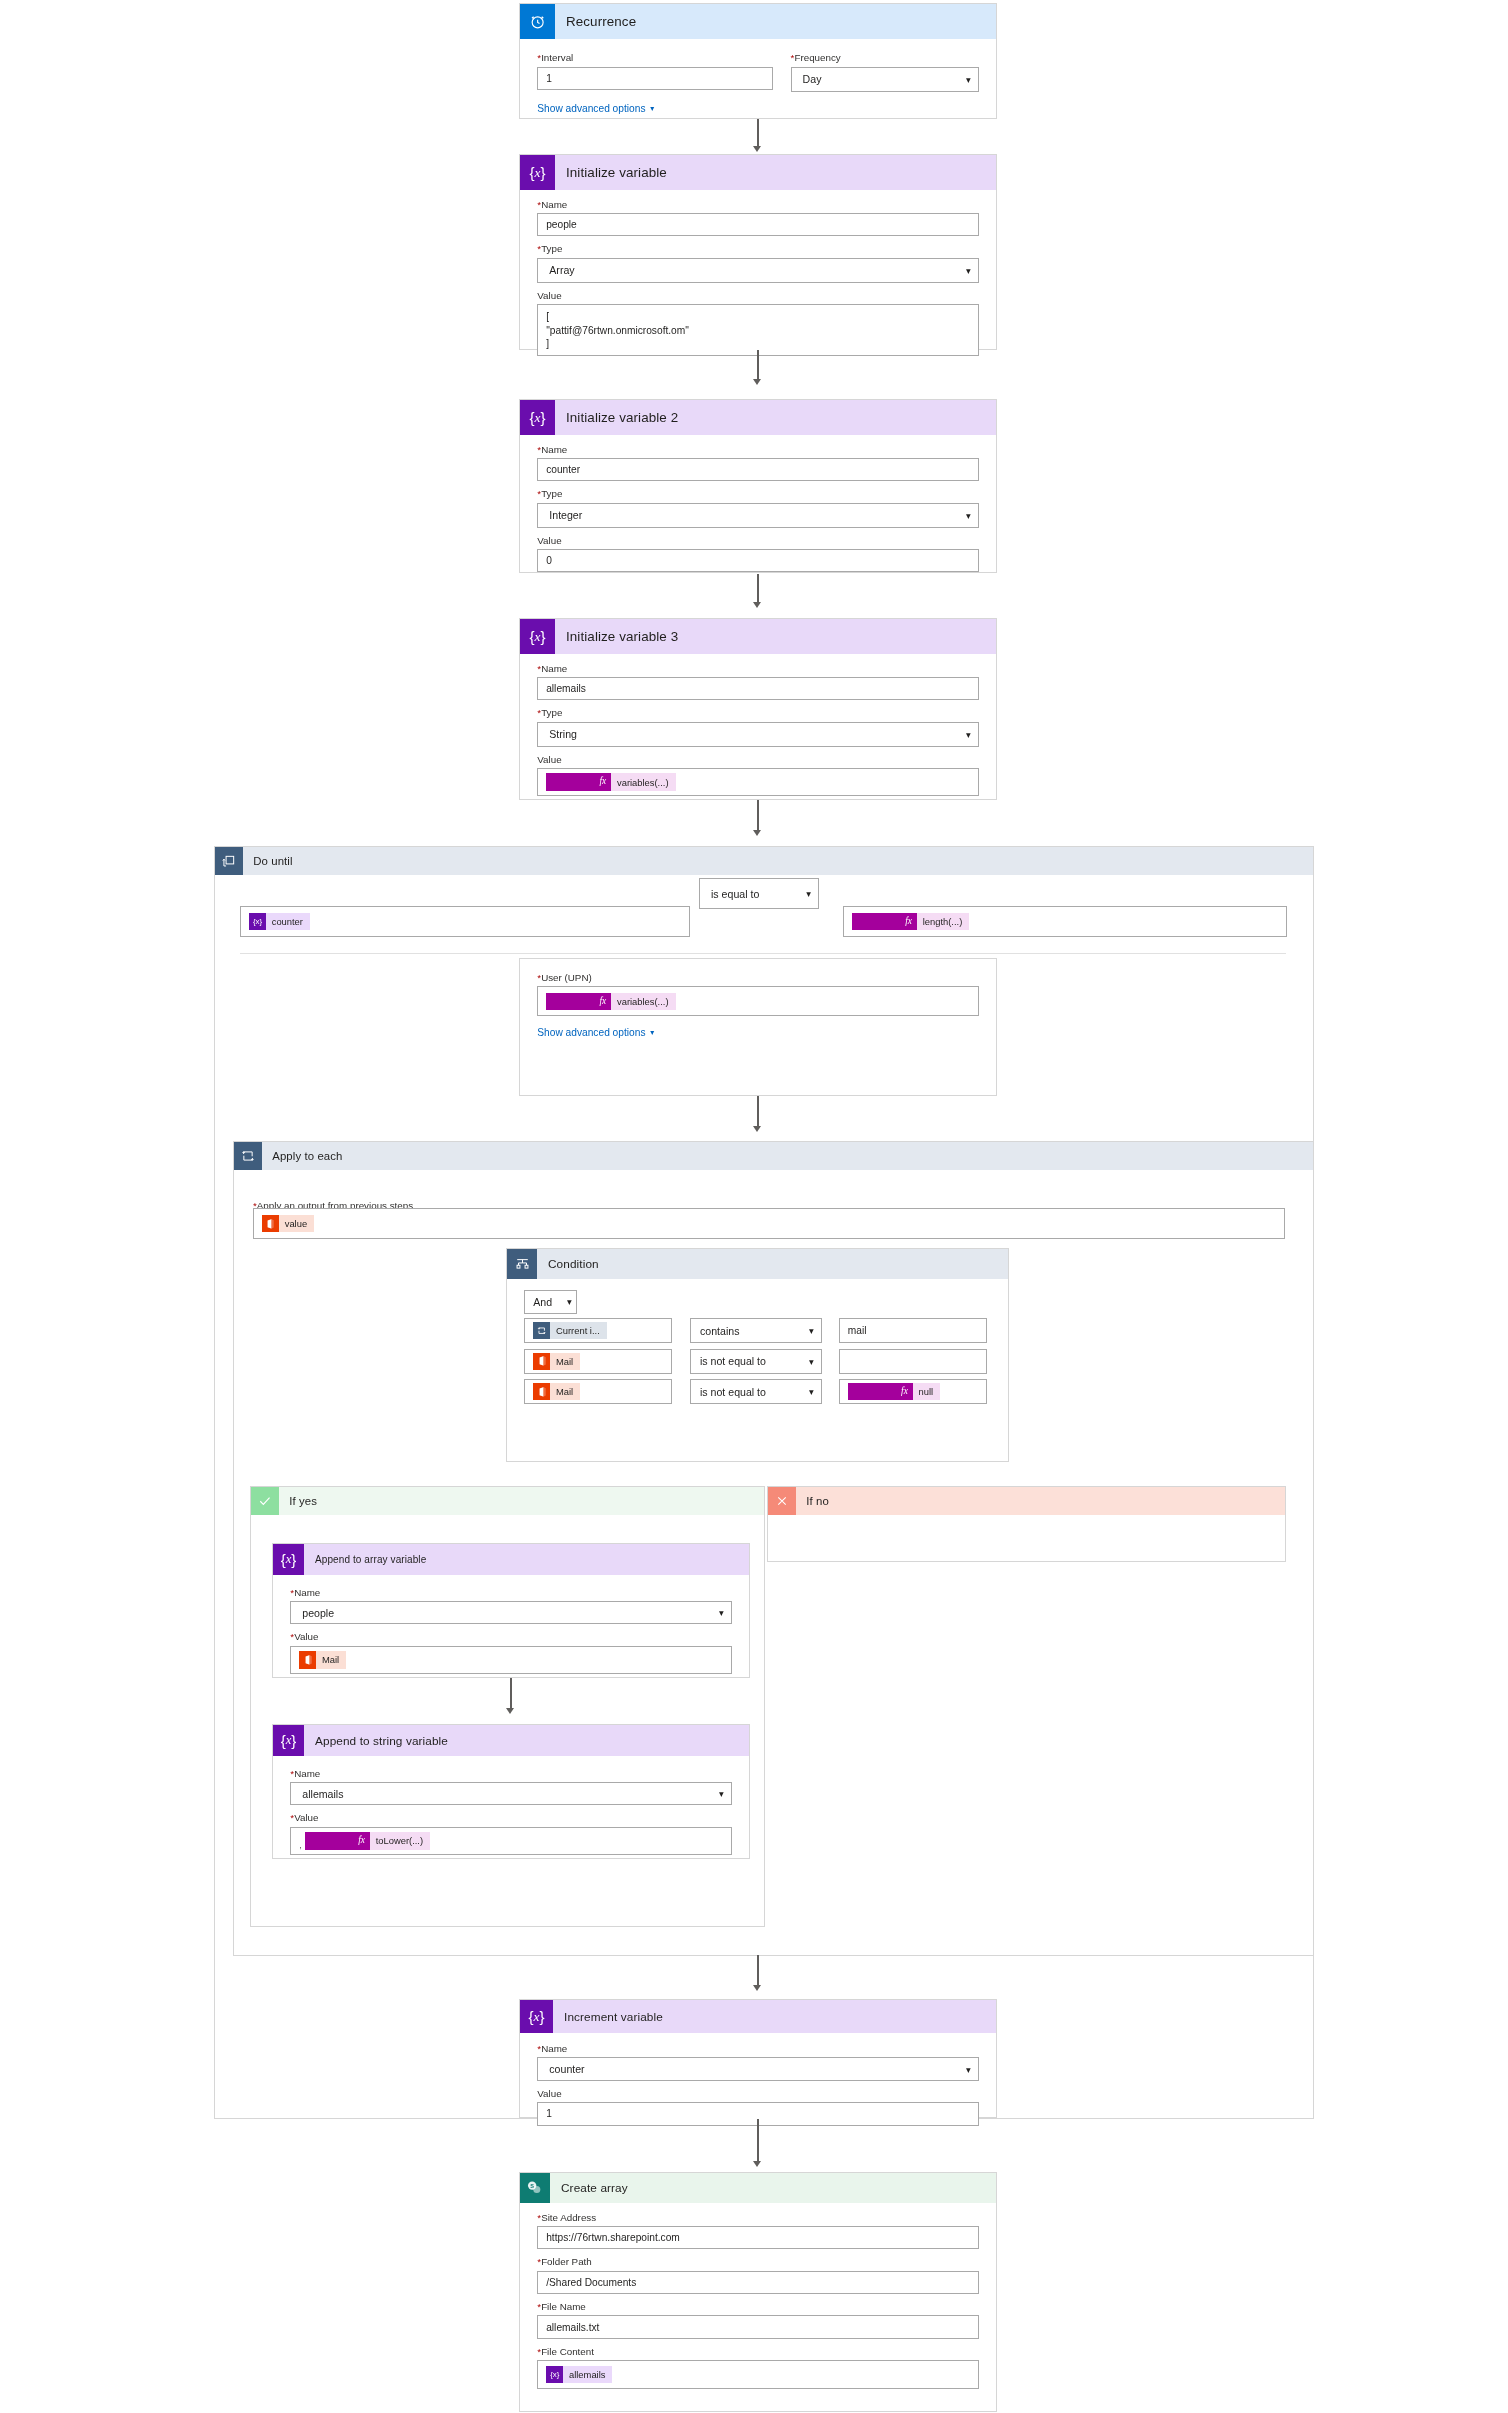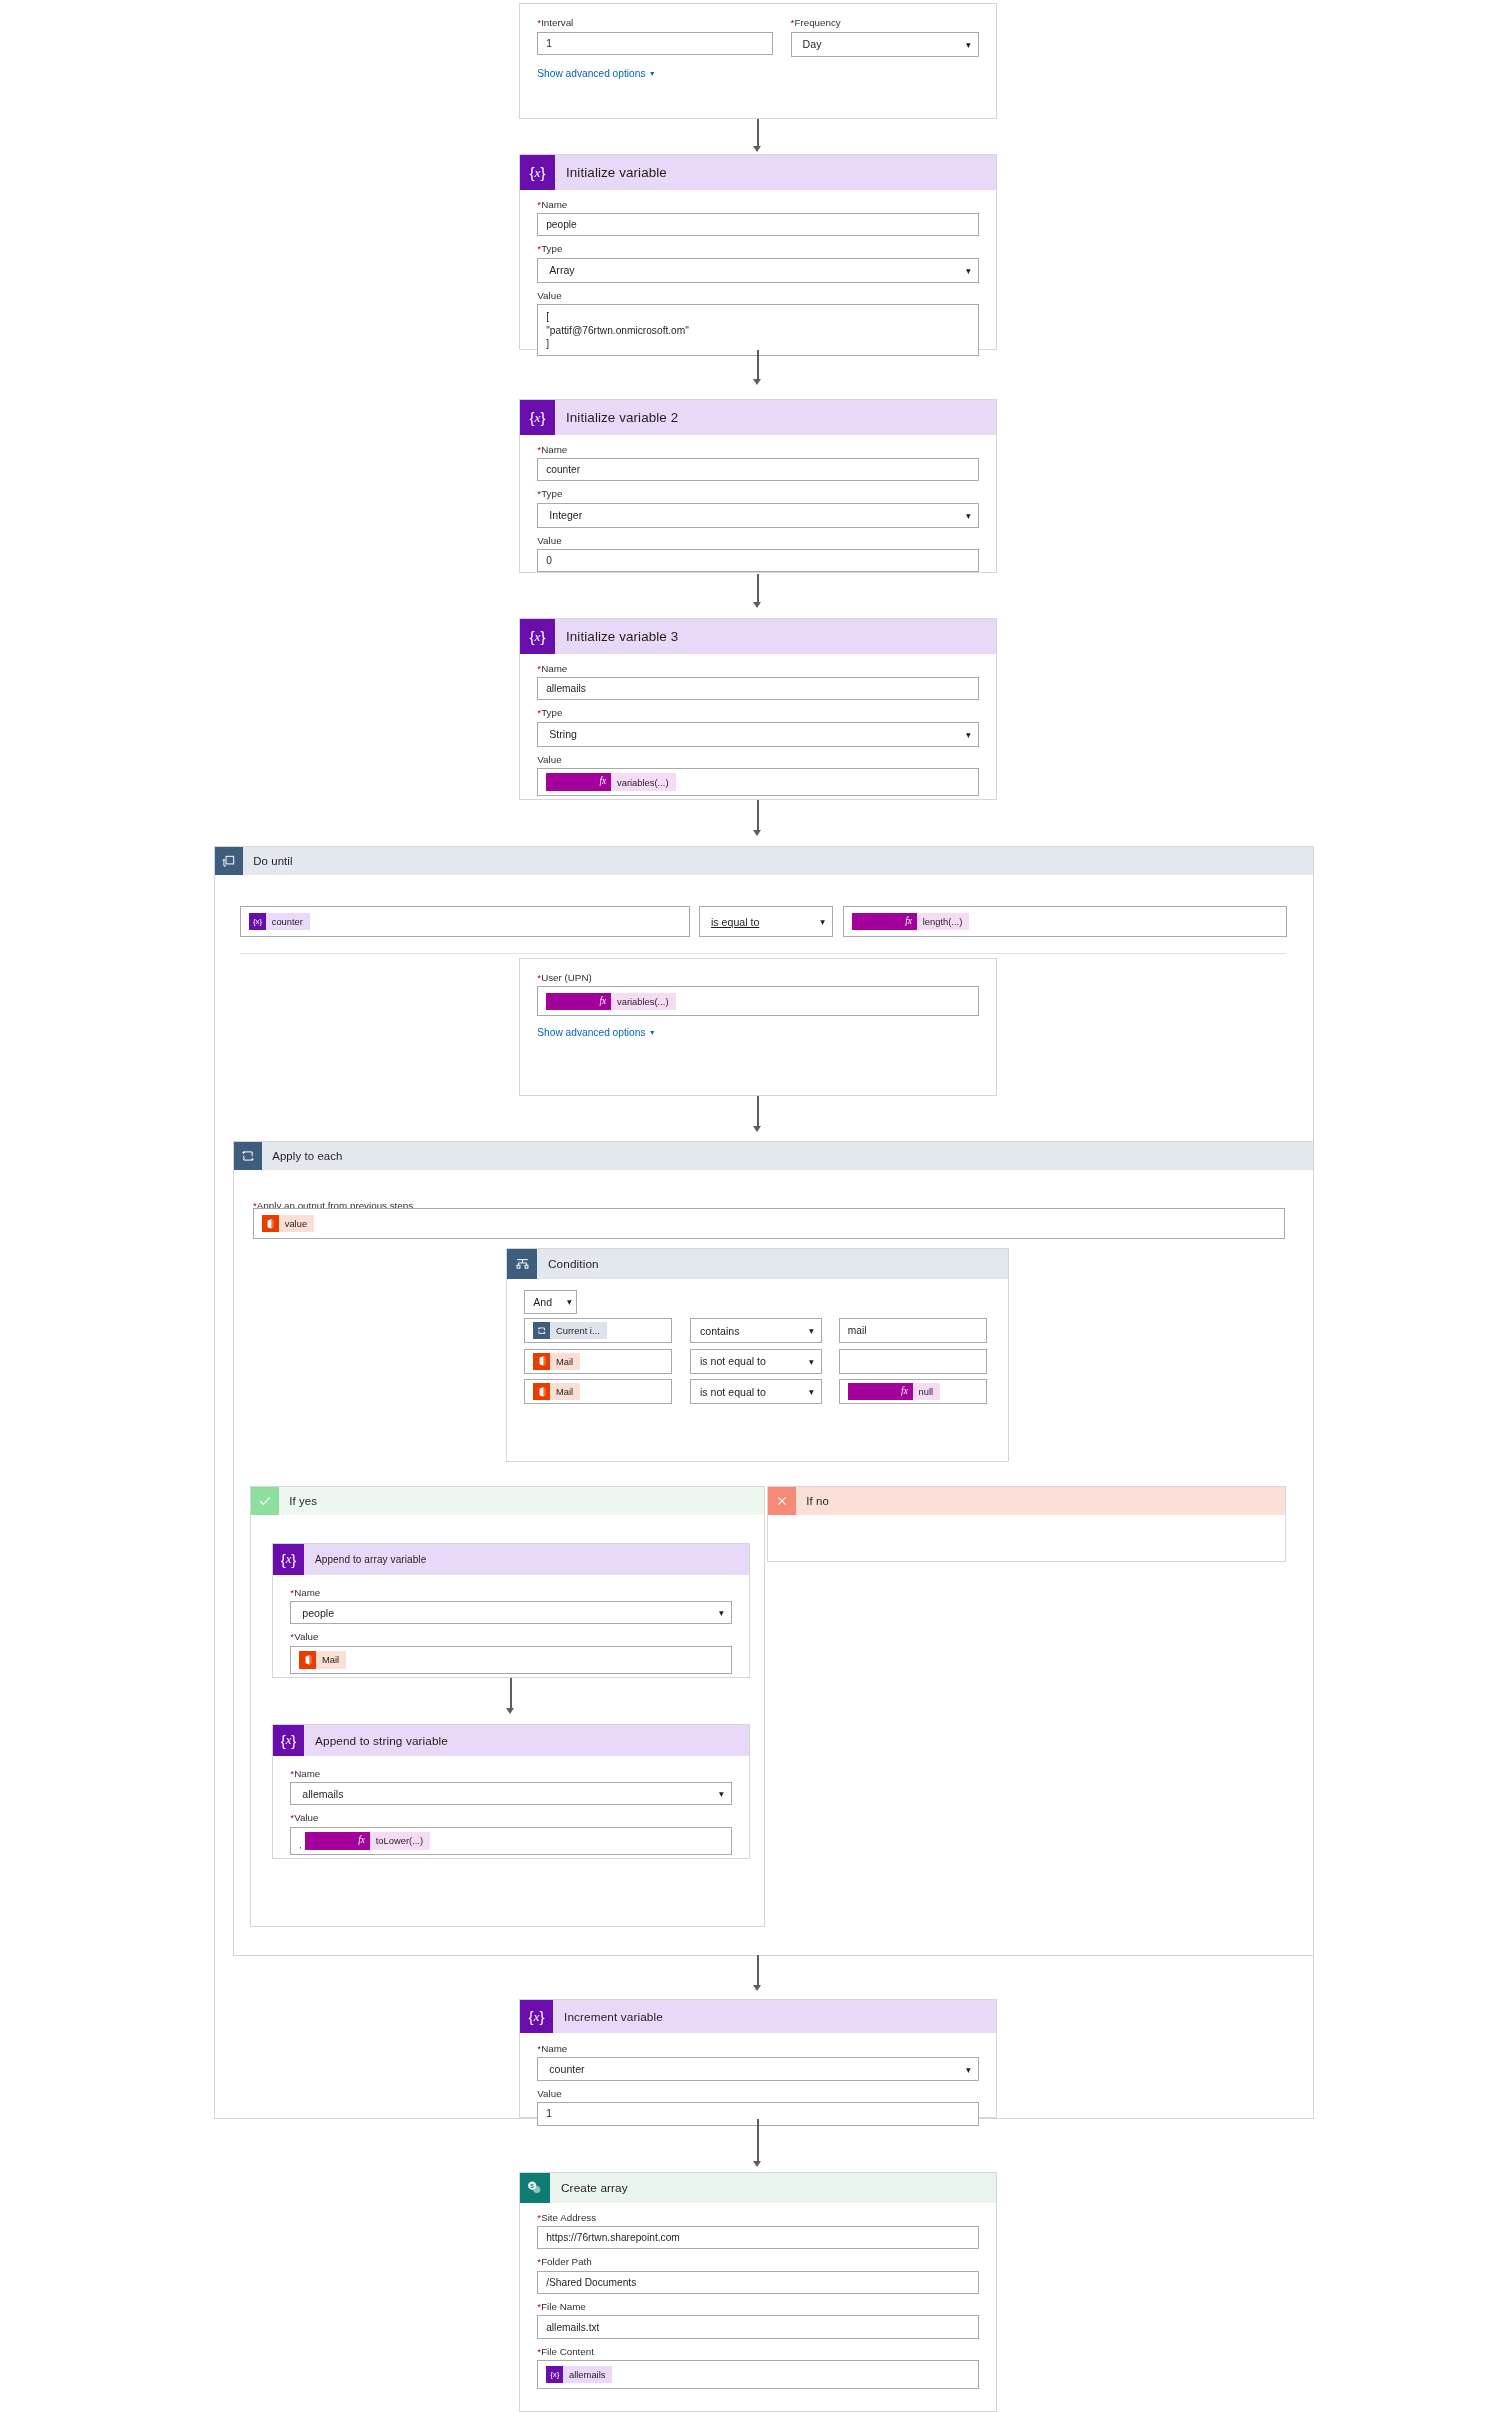--- a/index.html
+++ b/index.html
@@ -80,20 +80,30 @@
   .branch-head .card-icon{width:28px;height:28px;flex:0 0 28px;font-size:15.7px;}
   .branch-head .card-title{font-size:11.4px;padding-left:10.2px;}
   svg{display:block;}
 </style>
 </head>
 <body>
 
 <div class="canvas">
 
   <div class="card" style="left:519px;top:3.1px;width:478px;height:116px;">
+    <div class="card-head h-blue">
+      <div class="card-icon i-blue">
+        <svg width="17.3" height="17.3" viewBox="0 0 24 24" fill="none" stroke="#fff" stroke-width="1.6">
+          <circle cx="12" cy="13" r="7.6"></circle>
+            <path d="M12 9.2V13l2.6 1.6"></path>
+          <path d="M6.4 5.2 4.2 7.4M17.6 5.2l2.2 2.2" stroke-width="1.8"></path>
+        </svg>
+      </div>
+      <div class="card-title">Recurrence</div>
+    </div>
     <div class="card-body" style="padding-top:6.3px;">
       <div style="display:flex;gap:17.3px;">
         <div style="width:261px;">
           <label class="flabel"><span class="req">*</span><span>Interval</span></label>
           <div class="finput">1</div>
         </div>
         <div style="width:208px;">
           <label class="flabel"><span class="req">*</span><span>Frequency</span></label>
           <div class="fselect">
             <span>Day</span>
@@ -189,21 +199,21 @@
       <div class="scope-title card-title">Do until</div>
     </div>
   </div>
 
   <div class="finput" style="position:absolute;left:240px;top:906px;width:450px;height:31px;">
     <span class="token tk-var">
       <span class="tico">{x}</span>
       <span class="tlbl">counter</span>
     </span>
   </div>
-  <div class="fselect" style="position:absolute;left:699px;top:906px;width:134px;height:31px;text-decoration:underline;">
+  <div class="fselect" style="position:absolute;left:699px;top:878px;width:120px;height:31px;">
     <span>is equal to</span>
     <span class="chev">▾</span>
   </div>
   <div class="finput" style="position:absolute;left:843px;top:906px;width:444px;height:31px;">
     <span class="token tk-fx">
       <span class="tico">fx</span>
       <span class="tlbl">length(...)</span>
     </span>
   </div>
   <div class="hr" style="left:240px;top:953px;width:1046px;"></div>

